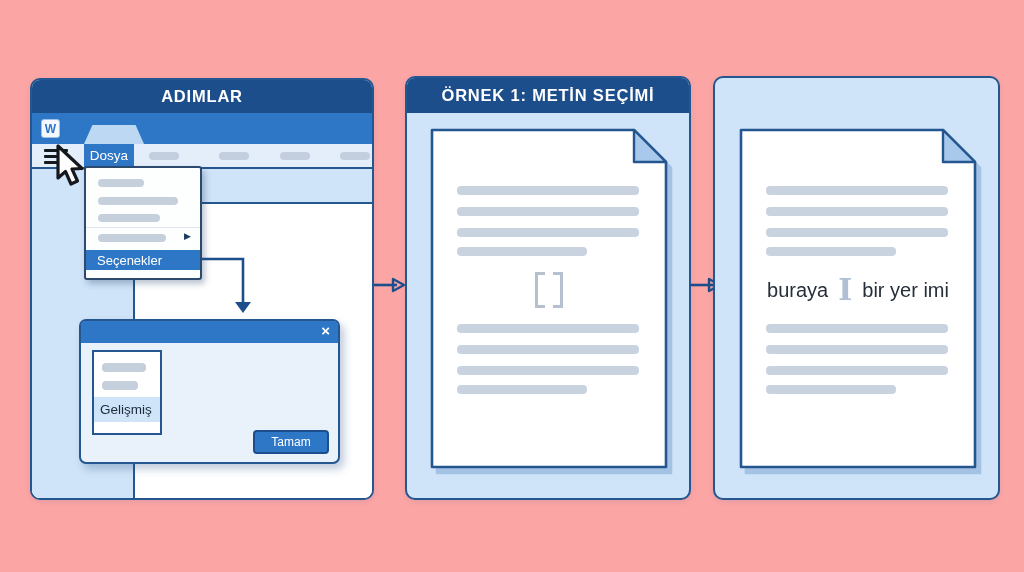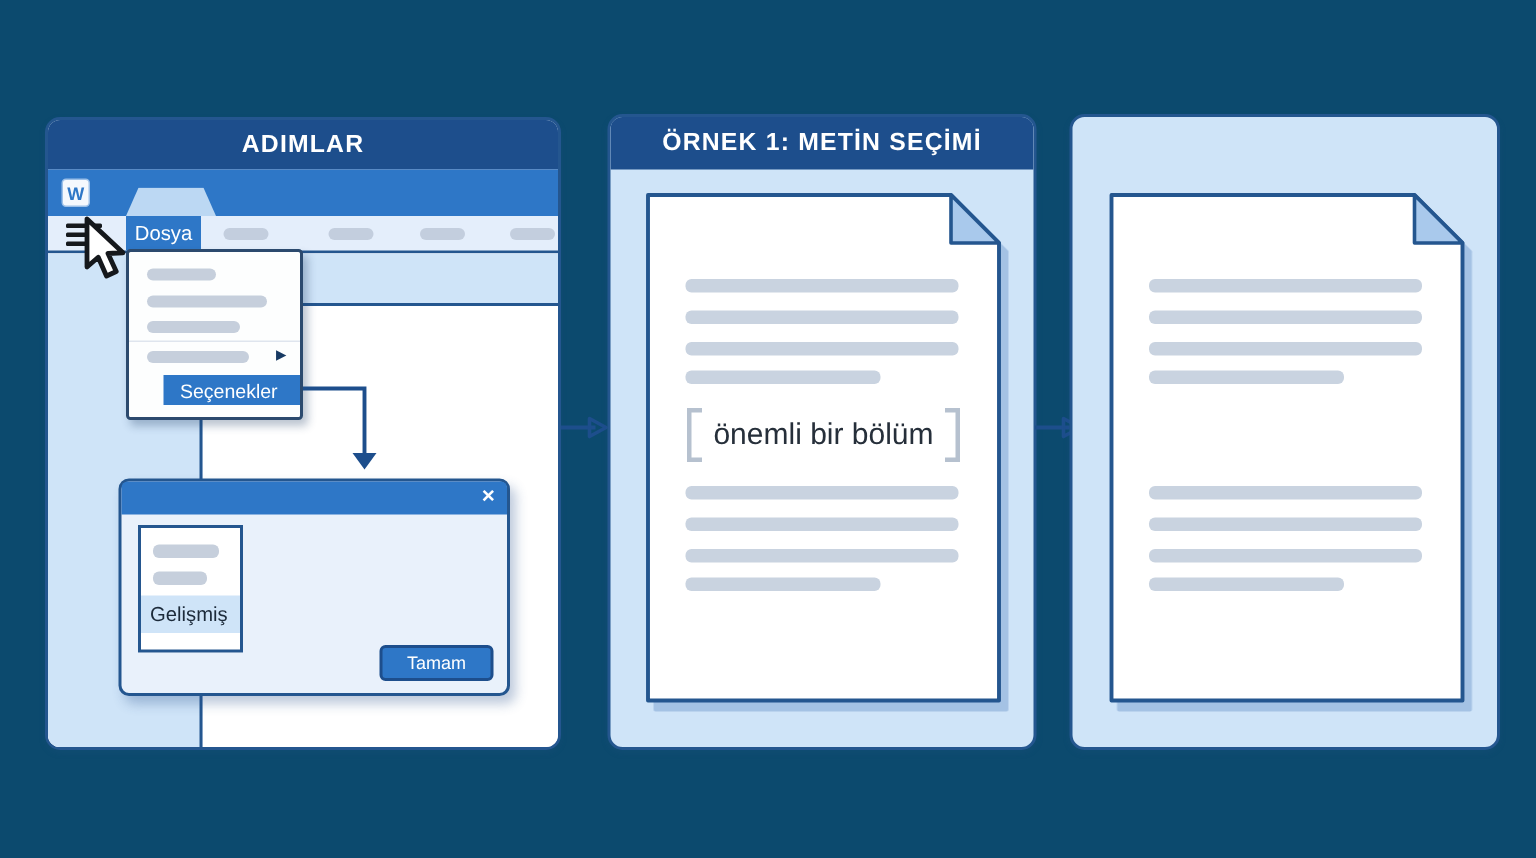--- a/index.html
+++ b/index.html
@@ -1,19 +1,19 @@
 <!DOCTYPE html>
 <html><head>
 <meta charset="utf-8">
 <style>
   * { margin:0; padding:0; box-sizing:border-box; }
   html,body { width:1024px; height:572px; }
   body { font-family:"Liberation Sans", sans-serif; background:#eff3f9; position:relative; overflow:hidden; }
 
-  .canvas { position:absolute; left:0; top:0; width:1024px; height:572px; background:#0c4a6e; }
+  .canvas { position:absolute; left:0; top:0; width:1024px; height:572px; background:#fca5a5; }
 
   
   .panel { position:absolute; border:2.5px solid #24568f; border-radius:10px; overflow:hidden;
            box-shadow:0 2px 5px rgba(50,90,150,.12); }
   .panel-header { height:35px; background:#1d4e8c; color:#fff; display:flex; align-items:center;
                   justify-content:center; font-weight:bold; font-size:16.5px; letter-spacing:.8px; }
 
   
   #panel-steps { left:30px; top:78px; width:344px; height:422px; background:#e8f1fb; }
   #panel-steps .panel-header { height:33px; }
@@ -36,21 +36,21 @@
   .win-ribbon { position:absolute; left:103px; top:0; right:0; height:35px; background:#cfe4f8;
                 border-bottom:2px solid #24568f; }
 
   
   .dropdown { position:absolute; left:52px; top:86px; width:118px; height:114px; background:#fdfefe;
               border:2px solid #2c4a6e; border-radius:3px; box-shadow:3px 4px 6px rgba(30,60,100,.30); z-index:5; }
   .dd-bar { position:absolute; height:8px; background:#c6cfdc; border-radius:4px; }
   .dd-sep { position:absolute; left:0; right:0; top:59px; height:1px; background:#dfe5ee; }
   .dd-arrow-icon { position:absolute; right:9px; top:63px; font-size:9px; color:#173a63; }
   .dd-selected { position:absolute; left:0; right:0; top:82px; height:20px; background:#2e77c7;
-                 color:#fff; font-size:13px; display:flex; align-items:center; padding-left:11px;margin-left:23px; }
+                 color:#fff; font-size:13px; display:flex; align-items:center; padding-left:11px; }
 
   
   .overlay-svg { position:absolute; left:0; top:0; width:344px; height:422px; pointer-events:none; z-index:6; }
 
   
   .dialog { position:absolute; left:47px; top:239px; width:261px; height:145px; background:#e9f1fb;
             border:2.5px solid #24568f; border-radius:7px; box-shadow:4px 5px 8px rgba(40,80,140,.30); z-index:7; }
   .dialog-titlebar { height:22px; background:#2e77c7; border-radius:4px 4px 0 0; position:relative; }
   .dialog-close { position:absolute; right:8px; top:1px; color:#fff; font-size:15px; font-weight:bold; cursor:default; }
   .listbox { position:absolute; left:11px; top:29px; width:70px; height:85px; background:#fff;
@@ -165,21 +165,20 @@
       <svg width="238" height="341" viewBox="0 0 238 341" style="filter:drop-shadow(5px 6px 0 rgba(130,165,212,.55));">
         <path d="M2 2 H204 L236 34 V339 H2 Z" fill="#ffffff" stroke="#24568f" stroke-width="2.6" stroke-linejoin="round"></path>
         <path d="M204 2 L204 34 H236 Z" fill="#a9c9ec" stroke="#24568f" stroke-width="2.4" stroke-linejoin="round"></path>
       </svg>
       <div class="page-line" style="top:58px;"></div>
       <div class="page-line" style="top:79px;"></div>
       <div class="page-line" style="top:100px;"></div>
       <div class="page-line short" style="top:119px;"></div>
       <div class="page-text-row">
         <span class="bracket bracket-l"></span>
-        <span class="doc-text">önemli bir bölüm</span>
         <span class="bracket bracket-r"></span>
       </div>
       <div class="page-line" style="top:196px;"></div>
       <div class="page-line" style="top:217px;"></div>
       <div class="page-line" style="top:238px;"></div>
       <div class="page-line short" style="top:257px;"></div>
     </div>
   </div>
 
   <svg class="flow-arrow" id="flow-arrow-2" viewBox="0 0 34 16">
@@ -190,20 +189,25 @@
   <div class="panel" id="panel-ex2">
     <div class="page">
       <svg width="238" height="341" viewBox="0 0 238 341" style="filter:drop-shadow(5px 6px 0 rgba(130,165,212,.55));">
         <path d="M2 2 H204 L236 34 V339 H2 Z" fill="#ffffff" stroke="#24568f" stroke-width="2.6" stroke-linejoin="round"></path>
         <path d="M204 2 L204 34 H236 Z" fill="#a9c9ec" stroke="#24568f" stroke-width="2.4" stroke-linejoin="round"></path>
       </svg>
       <div class="page-line" style="top:58px;"></div>
       <div class="page-line" style="top:79px;"></div>
       <div class="page-line" style="top:100px;"></div>
       <div class="page-line short" style="top:119px;"></div>
+      <div class="page-text-row">
+        <span class="doc-text">buraya</span>
+        <span class="ibeam">I</span>
+        <span class="doc-text">bir yer imi</span>
+      </div>
       <div class="page-line" style="top:196px;"></div>
       <div class="page-line" style="top:217px;"></div>
       <div class="page-line" style="top:238px;"></div>
       <div class="page-line short" style="top:257px;"></div>
     </div>
   </div>
 
 </div>
 
 </body></html>

